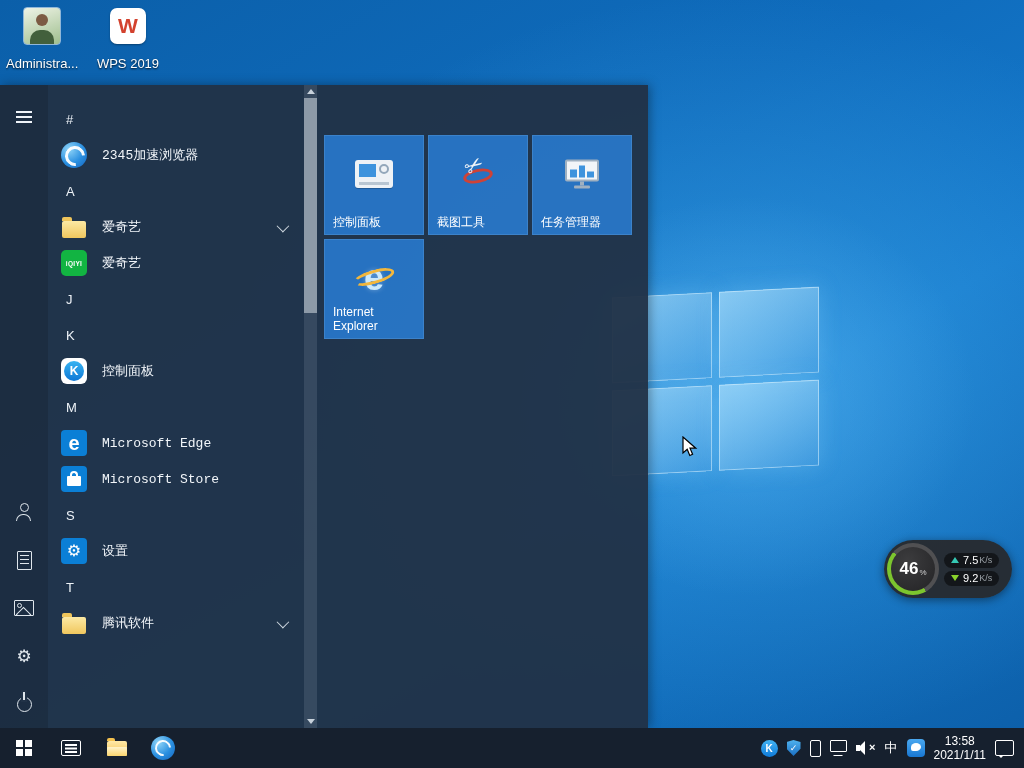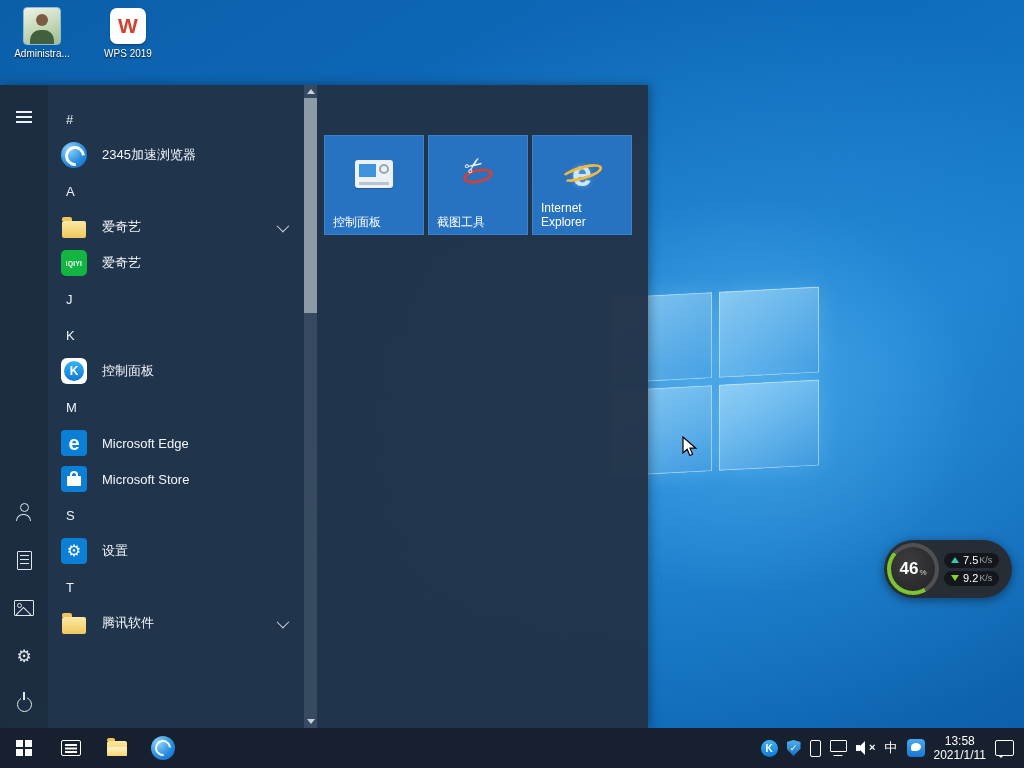--- a/index.html
+++ b/index.html
@@ -10,21 +10,21 @@
       linear-gradient(150deg,#0b5fa9 0%,#0f6cbd 38%,#1579cb 62%,#0c5ea8 100%);}
   
   .logo-glow{position:absolute;left:516px;top:196px;width:460px;height:400px;z-index:0;
     background:radial-gradient(closest-side,rgba(100,190,248,.42),rgba(100,190,248,0));}
   .win-logo{position:absolute;left:612px;top:292px;display:grid;grid-template-columns:100px 100px;grid-template-rows:86px 86px;gap:7px;transform:skewY(-3deg);z-index:1;}
   .win-logo i{display:block;background:linear-gradient(150deg,rgba(178,227,253,.68),rgba(82,162,226,.32));
     box-shadow:inset 0 0 0 1px rgba(218,242,255,.55),0 0 22px rgba(135,205,250,.3);}
   
   .desktop-icons{position:absolute;left:6px;top:8px;display:flex;gap:14px;z-index:5;}
   .d-icon{width:72px;display:flex;flex-direction:column;align-items:center;}
-  .d-icon .d-label{margin-top:4px;font-size:10px;color:#fff;text-shadow:0 1px 2px rgba(0,0,0,.85);white-space:nowrap;max-width:72px;overflow:hidden;}
+  .d-icon .d-label{margin-top:12px;font-size:13px;color:#fff;text-shadow:0 1px 2px rgba(0,0,0,.85);white-space:nowrap;max-width:72px;overflow:hidden;}
   .ic-admin{width:36px;height:36px;border-radius:3px;background:linear-gradient(160deg,#eef3e6,#9fbf8e);position:relative;overflow:hidden;outline:1px solid rgba(255,255,255,.55);}
   .ic-admin::before{content:"";position:absolute;top:6px;left:12px;width:12px;height:12px;border-radius:50%;background:#7c5b43;}
   .ic-admin::after{content:"";position:absolute;bottom:0;left:6px;width:24px;height:14px;border-radius:10px 10px 0 0;background:#42603c;}
   .ic-wps{width:36px;height:36px;border-radius:7px;background:#fff;display:flex;align-items:center;justify-content:center;font-size:21px;font-weight:bold;color:#d3422e;box-shadow:0 1px 2px rgba(0,0,0,.35);}
   
   .start-menu{position:absolute;left:0;top:85px;width:648px;height:643px;background:rgba(33,50,71,.96);z-index:10;overflow:hidden;box-shadow:2px 0 10px rgba(0,0,0,.35);}
   .rail{position:absolute;left:0;top:0;width:48px;height:100%;background:rgba(0,0,0,.12);display:flex;flex-direction:column;}
   .rail-btn{width:48px;height:48px;display:flex;align-items:center;justify-content:center;}
   .rail-btn:first-child{margin-top:8px;}
   .rail-bottom{margin-top:auto;margin-bottom:0;display:flex;flex-direction:column;}
@@ -39,21 +39,21 @@
   .rail-pic::after{content:"";position:absolute;bottom:-5px;left:3px;width:9px;height:9px;border:1.5px solid #dfe6ec;transform:rotate(45deg);}
   .rail-gear{font-size:17px;color:#dfe6ec;line-height:1;}
   .rail-power{width:15px;height:15px;border:1.8px solid #dfe6ec;border-radius:50%;position:relative;box-sizing:border-box;}
   .rail-power::before{content:"";position:absolute;top:-6px;left:50%;transform:translateX(-50%);width:2px;height:8px;background:#dfe6ec;box-shadow:0 0 0 2px rgba(33,50,71,1);}
   
   .app-list{position:absolute;left:48px;top:16px;width:256px;}
   .app-item,.app-header{height:36px;display:flex;align-items:center;}
   .app-item{padding-left:12px;cursor:default;}
   .app-header{padding-left:18px;font-size:13px;color:#eef3f8;}
   .app-icon{width:28px;height:28px;display:flex;align-items:center;justify-content:center;margin-right:14px;flex:none;}
-  .app-label{font-size:13px;color:#f2f6fa;white-space:nowrap;}
+  .app-label{font-size:13px;color:#f2f6fa;white-space:nowrap;font-family:Liberation Mono, monospace;}
   .chevron-down-icon{width:8px;height:8px;border-right:1.5px solid #cfd8e0;border-bottom:1.5px solid #cfd8e0;transform:rotate(45deg) translateY(-2px);margin-left:auto;margin-right:18px;}
   .icon-folder{width:24px;height:17px;background:linear-gradient(#fce9a4,#f0c75e);border-radius:2px;position:relative;margin-top:4px;}
   .icon-folder::before{content:"";position:absolute;top:-4px;left:0;width:10px;height:4px;background:#efc55b;border-radius:2px 2px 0 0;}
   .icon-b2345{width:26px;height:26px;border-radius:50%;background:radial-gradient(circle at 32% 28%,#90d5f8,#2a8fe0 55%,#1463bd);position:relative;overflow:hidden;}
   .icon-b2345::after{content:"";position:absolute;left:4px;top:4px;width:14px;height:14px;border:3px solid rgba(255,255,255,.95);border-radius:50%;border-right-color:transparent;transform:rotate(40deg);}
   .icon-shield2345{width:22px;height:26px;background:linear-gradient(#5db0f0,#1667c1);clip-path:polygon(50% 0,96% 14%,96% 58%,50% 100%,4% 58%,4% 14%);position:relative;}
   .icon-shield2345::before{content:"";position:absolute;left:50%;top:50%;width:12px;height:3px;background:#fff;transform:translate(-50%,-70%);}
   .icon-shield2345::after{content:"";position:absolute;left:50%;top:50%;width:3px;height:12px;background:#fff;transform:translate(-50%,-54%);}
   .icon-iqiyi{width:26px;height:26px;border-radius:5px;background:#12b442;display:flex;align-items:center;justify-content:center;color:#fff;font-size:6.5px;font-weight:bold;letter-spacing:.3px;}
   .icon-calc{width:21px;height:26px;background:#fff;border-radius:2px;padding:3px;box-sizing:border-box;display:flex;flex-direction:column;gap:2px;}
@@ -316,20 +316,34 @@
         <span class="tile-icon-wrap">
             <span class="tile-snip">
               <i class="snip-ellipse"></i>
               <span class="snip-scissors">✂</span>
             </span>
           </span>
         <span class="tile-label">截图工具</span>
       </div>
       <div class="tile">
         <span class="tile-icon-wrap">
+            <span class="tile-tm">
+              <i class="tm-screen">
+                <b></b>
+                <b></b>
+                <b></b>
+              </i>
+              <i class="tm-stand"></i>
+              <i class="tm-base"></i>
+            </span>
+          </span>
+        <span class="tile-label">任务管理器</span>
+      </div>
+      <div class="tile">
+        <span class="tile-icon-wrap">
             <span class="tile-ie">
               <span class="ie-e">e</span>
               <i class="ie-ring"></i>
             </span>
           </span>
         <span class="tile-label">Internet Explorer</span>
       </div>
     </div>
   </div>
 

